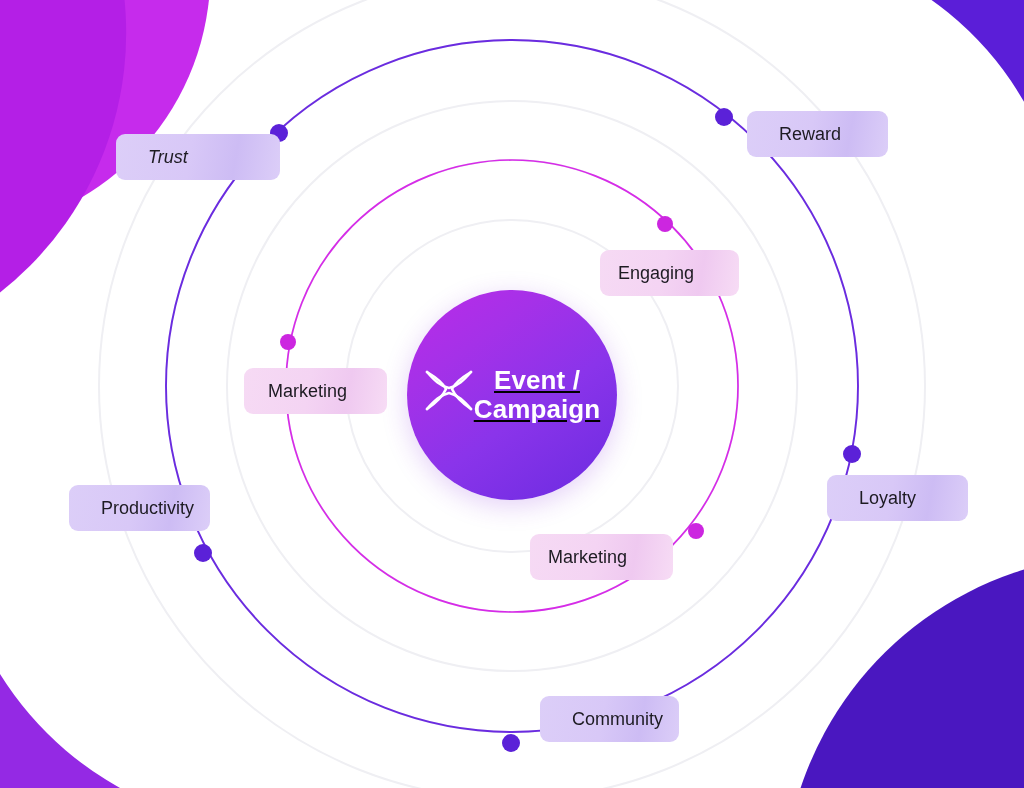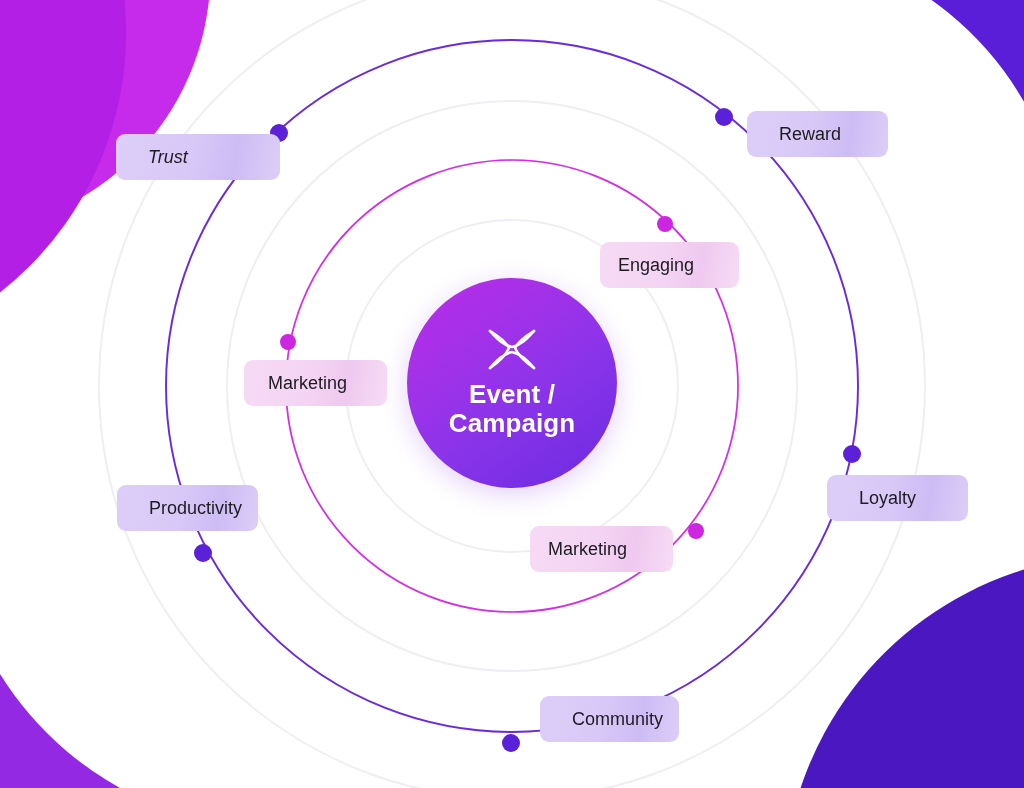--- a/index.html
+++ b/index.html
@@ -39,28 +39,29 @@
     width: 1024px;
     height: 788px;
   }
 
   
   .hub {
     position: absolute;
     width: 210px;
     height: 210px;
     left: 407px;
-    top: 278px;
+    top: 290px;
     border-radius: 50%;
     background: linear-gradient(145deg, #BB2BE8 0%, #A531E8 28%, #8A34EA 58%, #6A2BE0 100%);
     display: flex;
-    flex-direction: column;
+    flex-direction: row;
     align-items: center;
     justify-content: center;
     box-shadow: 0 6px 26px rgba(130, 40, 220, 0.22);
+    text-decoration: underline;
   }
   .hub-icon {
     margin-bottom: 8px;
     display: block;
   }
   .hub-label {
     color: #ffffff;
     font-size: 26px;
     font-weight: 700;
     line-height: 1.12;
@@ -82,20 +83,21 @@
     color: #1d1b22;
     white-space: nowrap;
     font-family: "Liberation Sans", sans-serif;
   }
   .node-label.outer {
     background: linear-gradient(100deg, #DCCEF8 0%, #D8C8F7 45%, #CDBCF4 72%, #DCCEF8 100%);
     padding-left: 32px;
   }
   .node-label.inner {
     background: linear-gradient(100deg, #F6DAF4 0%, #F4D4F3 45%, #EFC9F0 72%, #F7DCF5 100%);
+    margin-top: 8px;
   }
 
   
   .dot {
     position: absolute;
     border-radius: 50%;
   }
   .dot.outer {
     width: 18px;
     height: 18px;
@@ -174,21 +176,21 @@
   </div>
 
   <div class="node-label inner" style="left:600px; top:242px; width:139px;">
     <span>Engaging</span>
   </div>
 
   <div class="node-label inner" style="left:244px; top:360px; width:143px;padding-left:24px;">
     <span>Marketing</span>
   </div>
 
-  <div class="node-label outer" style="left:69px; top:485px; width:141px;margin-left:48px;">
+  <div class="node-label outer" style="left:69px; top:485px; width:141px;">
     <span>Productivity</span>
   </div>
 
   <div class="node-label outer" style="left:827px; top:475px; width:141px;">
     <span>Loyalty</span>
   </div>
 
   <div class="node-label inner" style="left:530px; top:526px; width:143px;">
     <span>Marketing</span>
   </div>

